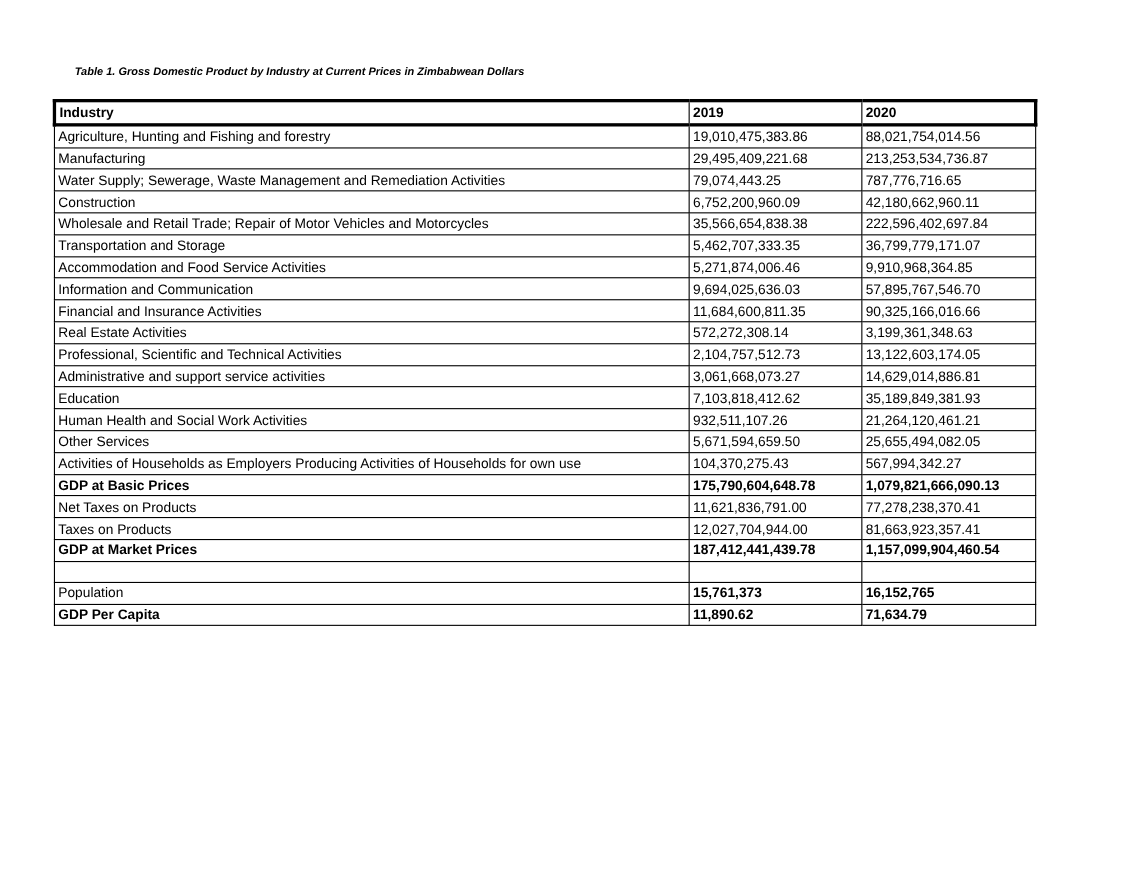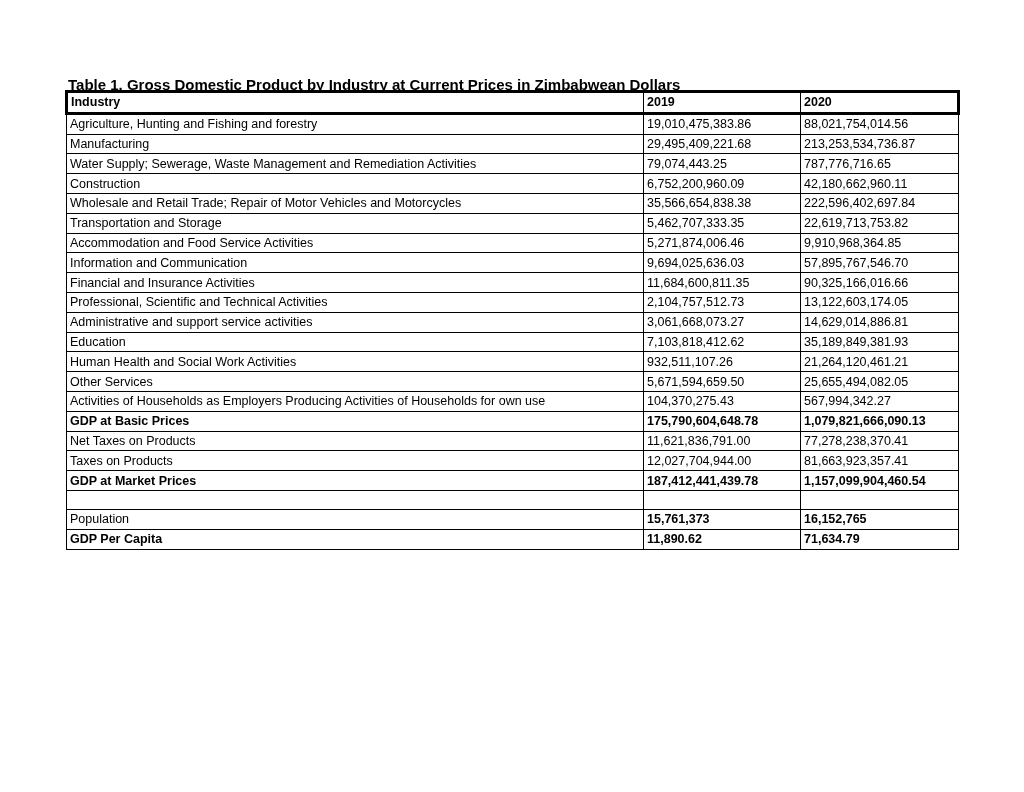--- a/index.html
+++ b/index.html
@@ -1,18 +1,18 @@
 <!DOCTYPE html>
 <html><head>
   <meta charset="utf-8">
   <style>
     html, body { margin: 0; padding: 0; background: #ffffff; }
     body { width: 1024px; height: 792px; position: relative; font-family: "Liberation Sans", sans-serif; color: #000; }
-    .title { position: absolute; left: 68px; top: 76px; font-size: 15px; font-weight: bold; }
-    table { position: absolute; left: 65px; top: 90px; border-collapse: collapse; font-size: 12.5px; table-layout: fixed; }
+    .title { position: absolute; left: 68px; top: 60px; font-size: 10px; font-weight: bold; font-style: italic; }
+    table { position: absolute; left: 48px; top: 90px; border-collapse: collapse; font-size: 12.5px; table-layout: fixed; }
     td { border: 1px solid #000; height: 18.8px; padding: 0 3px; white-space: nowrap; line-height: 18px; }
     td.name { width: 569px; }
     td.num { width: 149px; text-align: left; padding-right: 4px; }
     tr.header td { border-top: 3px solid #000; border-bottom: 3px solid #000; font-weight: bold; }
     tr.header td:first-child { border-left: 3px solid #000; }
     tr.header td:last-child { border-right: 3px solid #000; margin-left: 17px; }
     tr.bold td { font-weight: bold; }
     tr.blank td { height: 18px; }
   </style>
 </head>
@@ -48,36 +48,41 @@
         <td class="num">42,180,662,960.11</td>
       </tr>
     <tr>
         <td class="name">Wholesale and Retail Trade; Repair of Motor Vehicles and Motorcycles</td>
         <td class="num">35,566,654,838.38</td>
         <td class="num">222,596,402,697.84</td>
       </tr>
     <tr>
         <td class="name">Transportation and Storage</td>
         <td class="num">5,462,707,333.35</td>
-        <td class="num">22,619,713,753.82</td>
+        <td class="num">36,799,779,171.07</td>
       </tr>
     <tr>
         <td class="name">Accommodation and Food Service Activities</td>
         <td class="num">5,271,874,006.46</td>
         <td class="num">9,910,968,364.85</td>
       </tr>
     <tr>
         <td class="name">Information and Communication</td>
         <td class="num">9,694,025,636.03</td>
         <td class="num">57,895,767,546.70</td>
       </tr>
     <tr>
         <td class="name">Financial and Insurance Activities</td>
         <td class="num">11,684,600,811.35</td>
         <td class="num">90,325,166,016.66</td>
+      </tr>
+    <tr>
+        <td class="name">Real Estate Activities</td>
+        <td class="num">572,272,308.14</td>
+        <td class="num">3,199,361,348.63</td>
       </tr>
     <tr>
         <td class="name">Professional, Scientific and Technical Activities</td>
         <td class="num">2,104,757,512.73</td>
         <td class="num">13,122,603,174.05</td>
       </tr>
     <tr>
         <td class="name">Administrative and support service activities</td>
         <td class="num">3,061,668,073.27</td>
         <td class="num">14,629,014,886.81</td>

